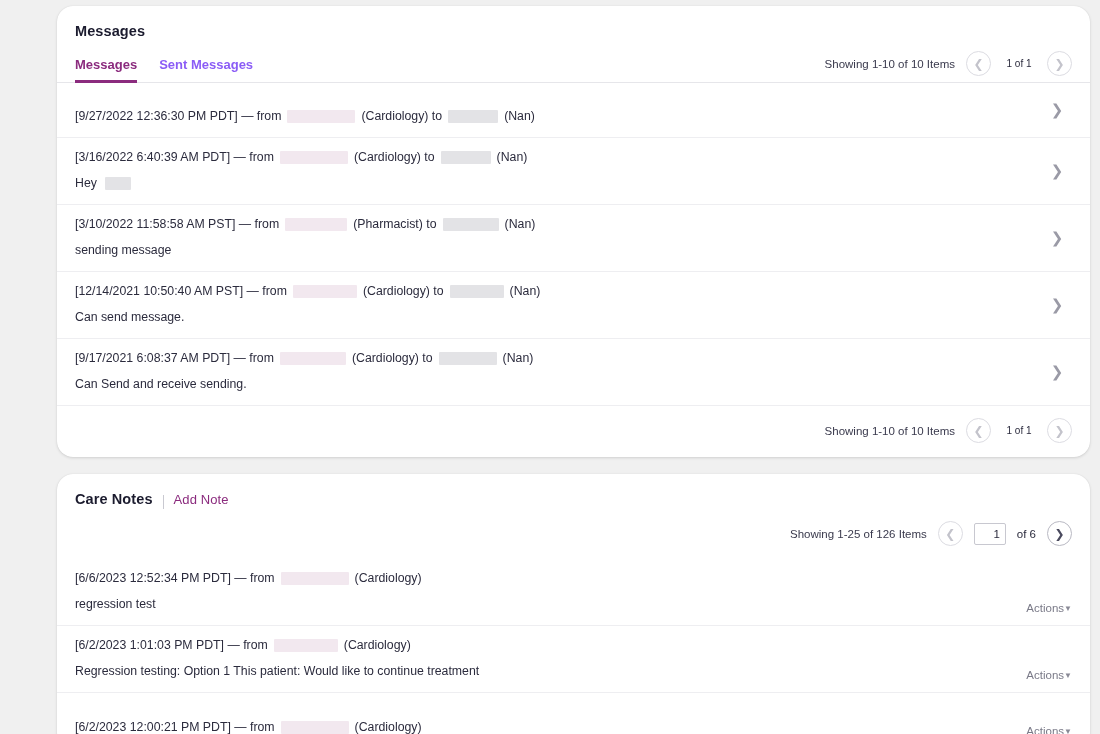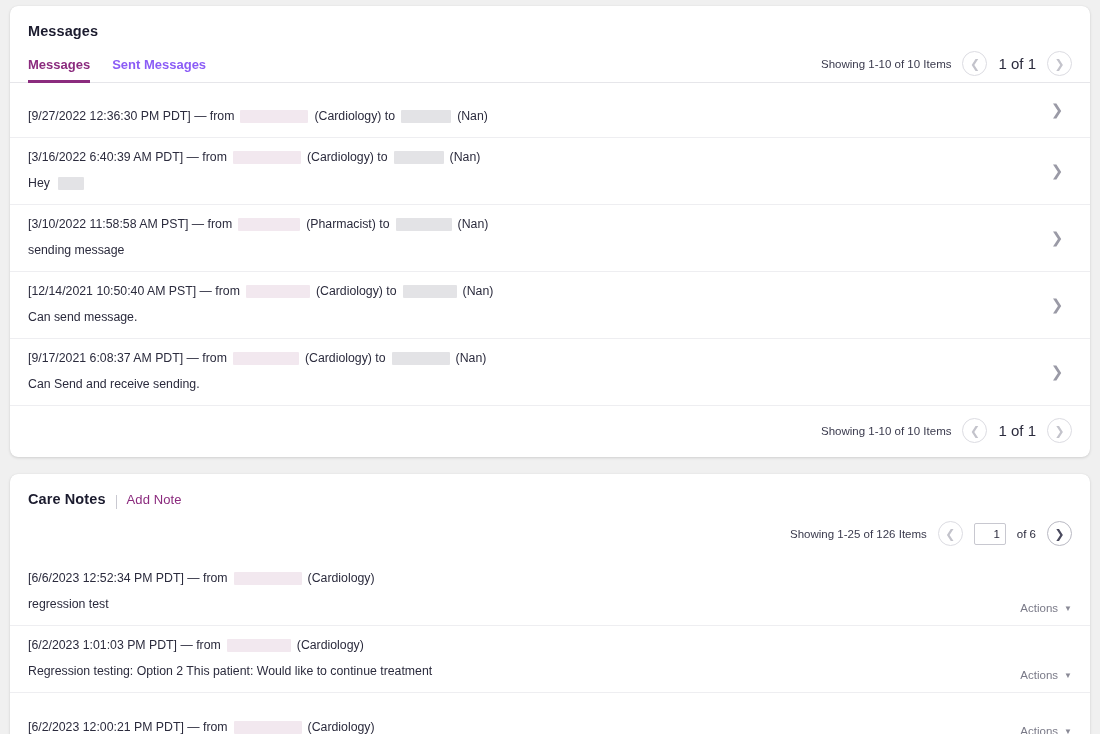--- a/index.html
+++ b/index.html
@@ -6,23 +6,24 @@
   html, body {
     width: 1100px; height: 734px;
     background: #f0f0f0;
     font-family: "Liberation Sans", sans-serif;
     overflow: hidden;
   }
   .page { width: 1100px; height: 734px; padding: 6px 10px 0 10px; }
 
   .card {
     background: #ffffff;
-    border-radius: 8px;
+    border-radius: 16px;
     box-shadow: 0 1px 3px rgba(0,0,0,0.13), 0 0 1px rgba(0,0,0,0.10);
     overflow: hidden;
+    margin-left: 47px;
   }
   .card + .card { margin-top: 17px; }
 
   .card-title {
     font-size: 14.5px;
     font-weight: bold;
     color: #1b1b2e;
     padding: 17px 18px 0 18px;
     letter-spacing: .1px;
   }
@@ -75,21 +76,21 @@
     border-radius: 50%;
     border: 1px solid #dcdce2;
     background: #fff;
     display: flex; align-items: center; justify-content: center;
     font-size: 12px;
     color: #c3c3cb;
     cursor: pointer;
     line-height: 1;
   }
   .pg-btn.enabled { color: #4a4a5e; border-color: #b9b9c3; }
-  .pg-pos { font-size: 15px; color: #2b2b3d; min-width: 34px; text-align: center; }
+  .pg-pos { font-size: 10px; color: #2b2b3d; min-width: 34px; text-align: center; }
   .pg-input {
     width: 32px; height: 22px;
     border: 1px solid #c8c8d0;
     border-radius: 2px;
     text-align: right;
     padding-right: 5px;
     font-size: 11.5px;
     font-family: "Liberation Sans", sans-serif;
     color: #2b2b3d;
     background: #fff;
@@ -132,21 +133,21 @@
     width: 30px;
     flex: 0 0 30px;
     display: flex; align-items: center; justify-content: center;
     align-self: center;
     color: #9a9aa6;
     font-size: 15px;
     cursor: pointer;
   }
   .actions {
     flex: 0 0 auto;
-    display: flex; align-items: center; gap: 6px;
+    display: flex; align-items: center; 
     font-size: 11.5px;
     color: #7a7a88;
     cursor: pointer;
     padding-top: 2px;
   }
   .caret { font-size: 8px; color: #8a8a96; }
 
   .pager-bar {
     display: flex; justify-content: flex-end; align-items: center;
     padding: 12px 18px 14px 18px;
@@ -344,21 +345,21 @@
       <div class="row-body">
         <div class="row-meta">
           <span>[6/2/2023 1:01:03 PM PDT]</span>
           <span>&nbsp;</span>
             <span>—</span>
             <span>&nbsp;</span>
           <span>from</span>
           <span class="redact pink" style="width:64px;margin:0 6px;"></span>
           <span>(Cardiology)</span>
         </div>
-        <div class="row-text">Regression testing: Option 2 This patient: Would like to continue treatment</div>
+        <div class="row-text">Regression testing: Option 1 This patient: Would like to continue treatment</div>
       </div>
       <div class="actions">
         <span>Actions</span>
         <span class="caret">▼</span>
       </div>
     </div>
 
     <div class="row">
       <div class="row-body">
         <div class="row-meta">

